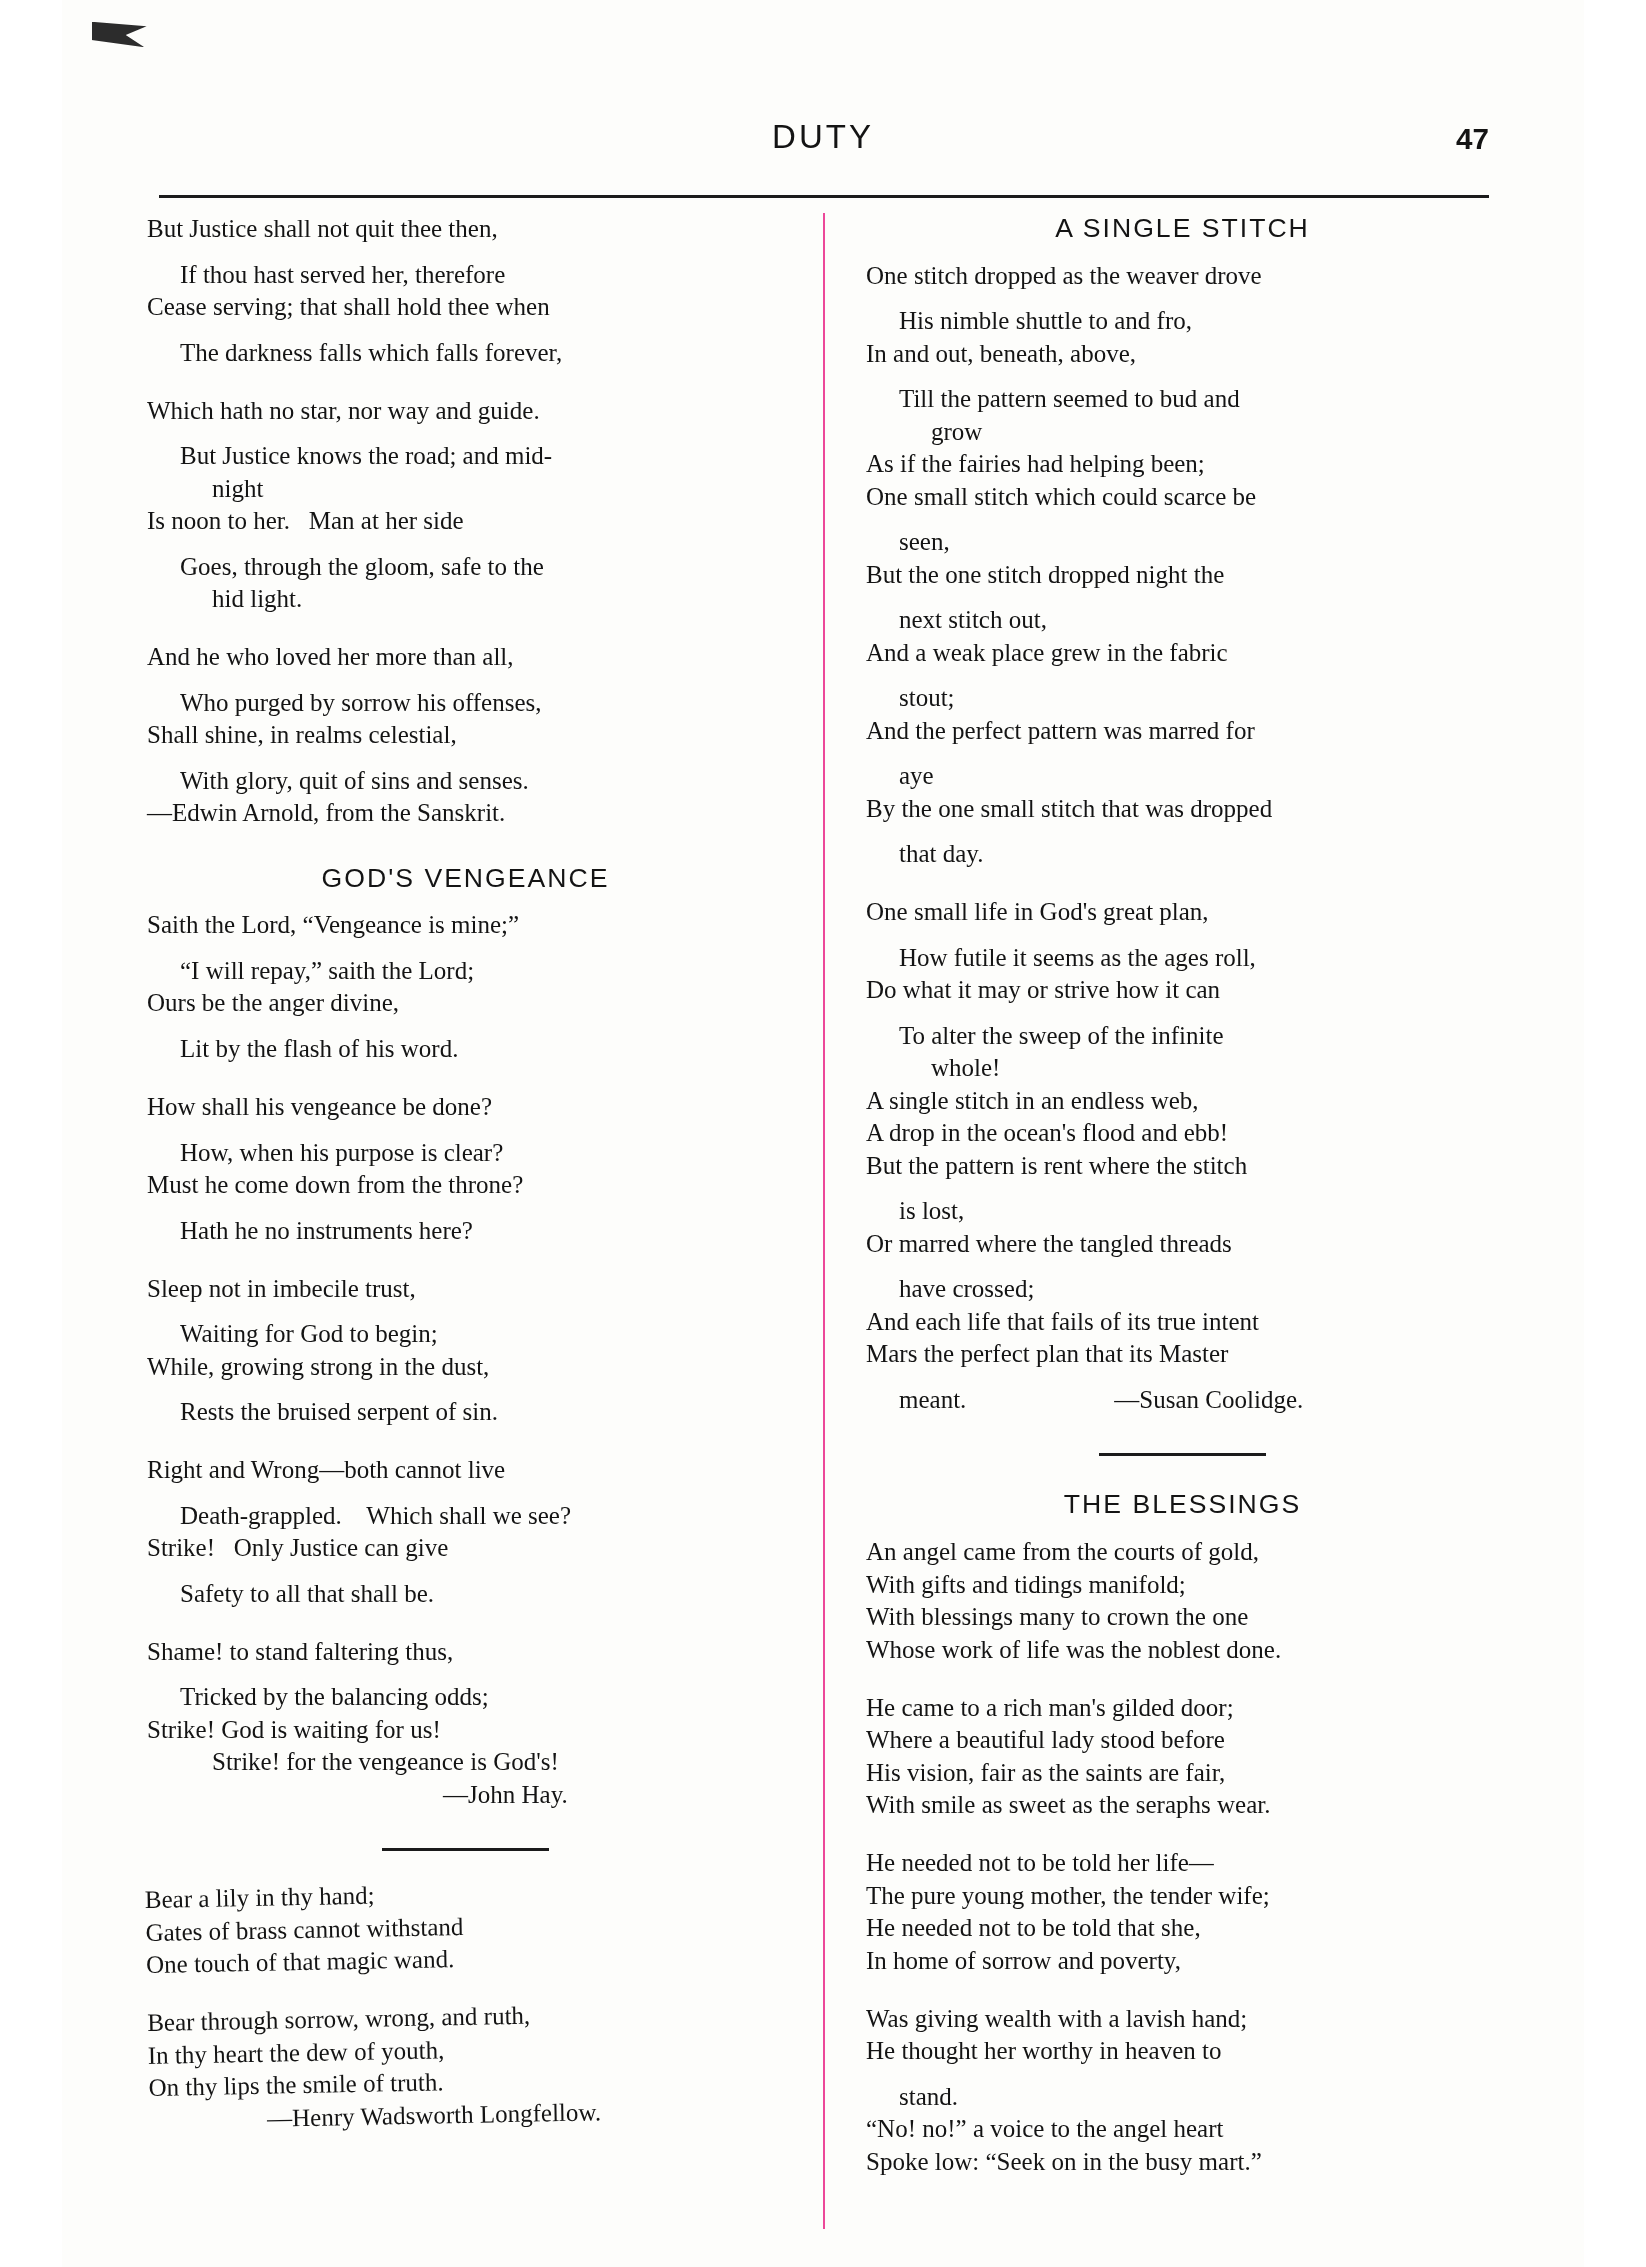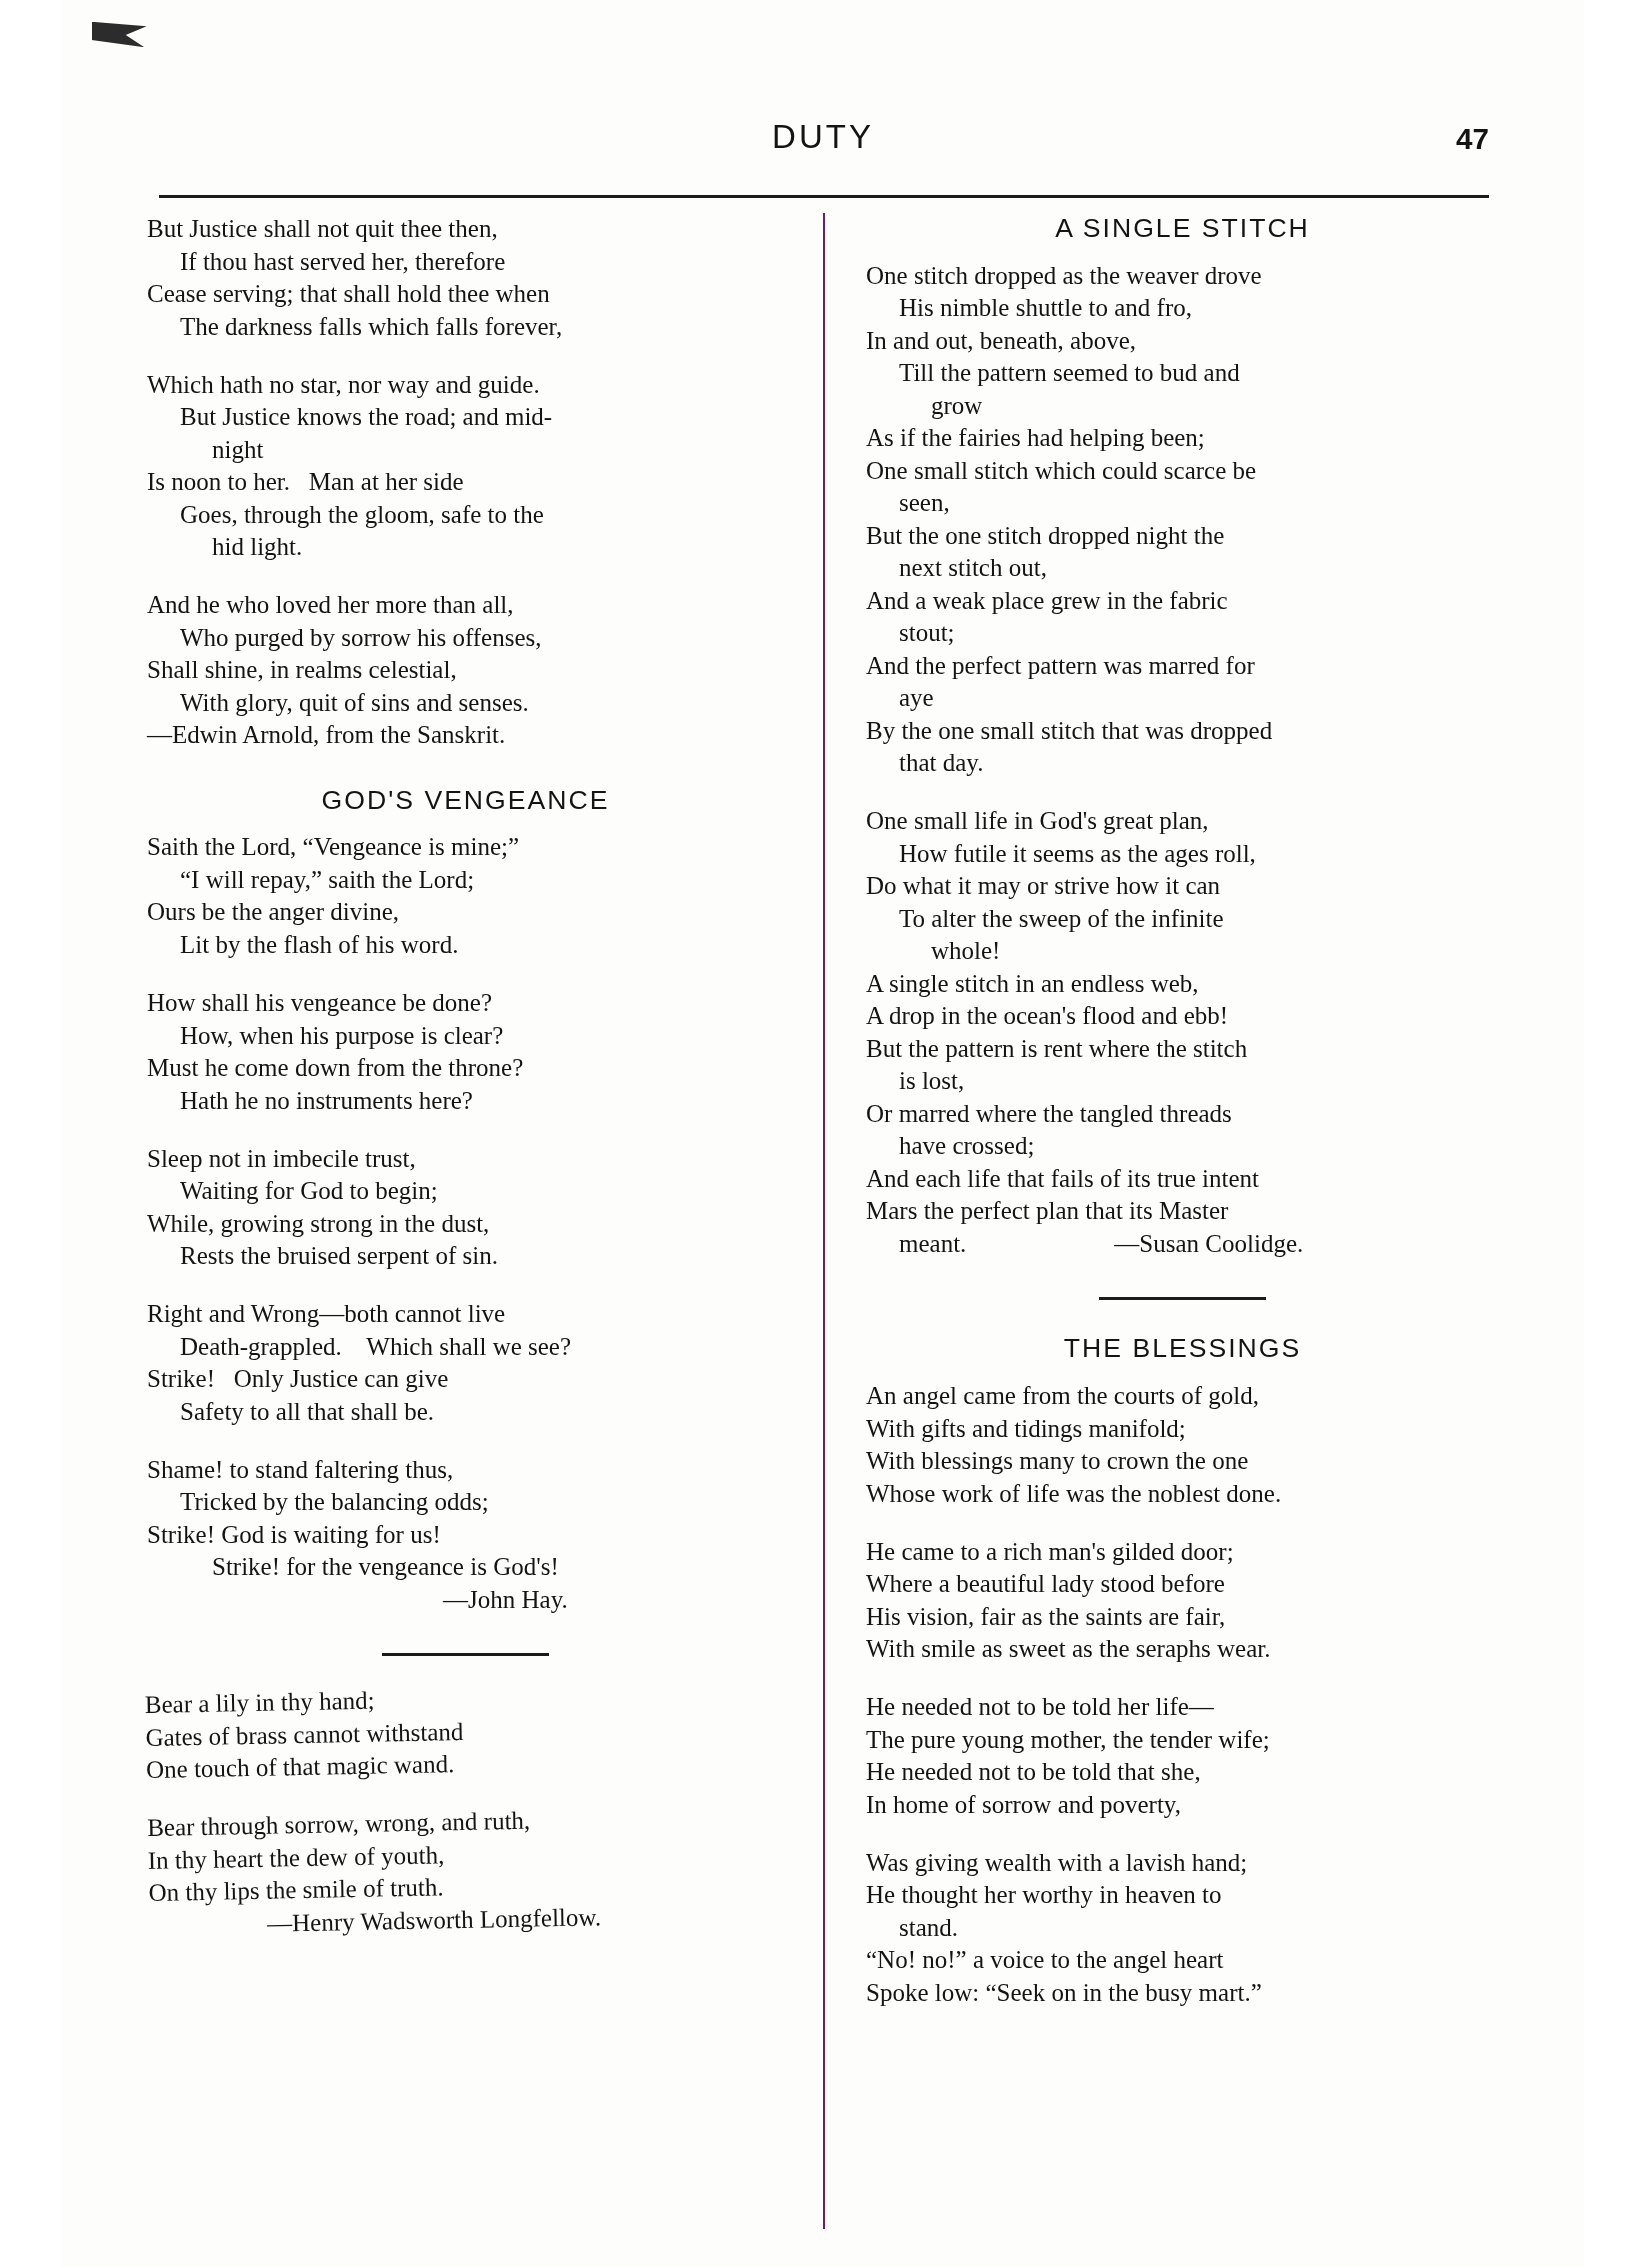--- a/index.html
+++ b/index.html
@@ -75,41 +75,41 @@
     box-sizing: border-box;
     padding: 0 27.6px;
   }
   .col-left {
     padding-left: 0;
     padding-right: 39px;
   }
   .col-right {
     padding-left: 41px;
     padding-right: 0;
-    border-left: 2px solid #701a75;
+    border-left: 2px solid #ec4899;
   }
   .poem-title {
     text-align: center;
     font-size: 26.6px;
     letter-spacing: 2px;
     font-family: "Liberation Sans", sans-serif;
     margin: 33px 0 15.8px 0;
   }
   .poem-title.first {
     margin-top: 0;
   }
   .stanza {
     margin-bottom: 25.6px;
   }
   .line {
     font-size: 25px;
     line-height: 1.30;
     white-space: pre-wrap;
   }
-  .ind1 { padding-left: 33px; }
+  .ind1 { padding-left: 33px; margin-top: 13px; }
   .ind2 { padding-left: 65px; }
   .attrib {
     font-size: 25px;
     line-height: 1.30;
     padding-left: 197px;
   }
   .attrib.center-ish { padding-left: 296px; }
   .attrib.left-less { padding-left: 118px; }
   .inline-attrib {
     display: inline-block;

